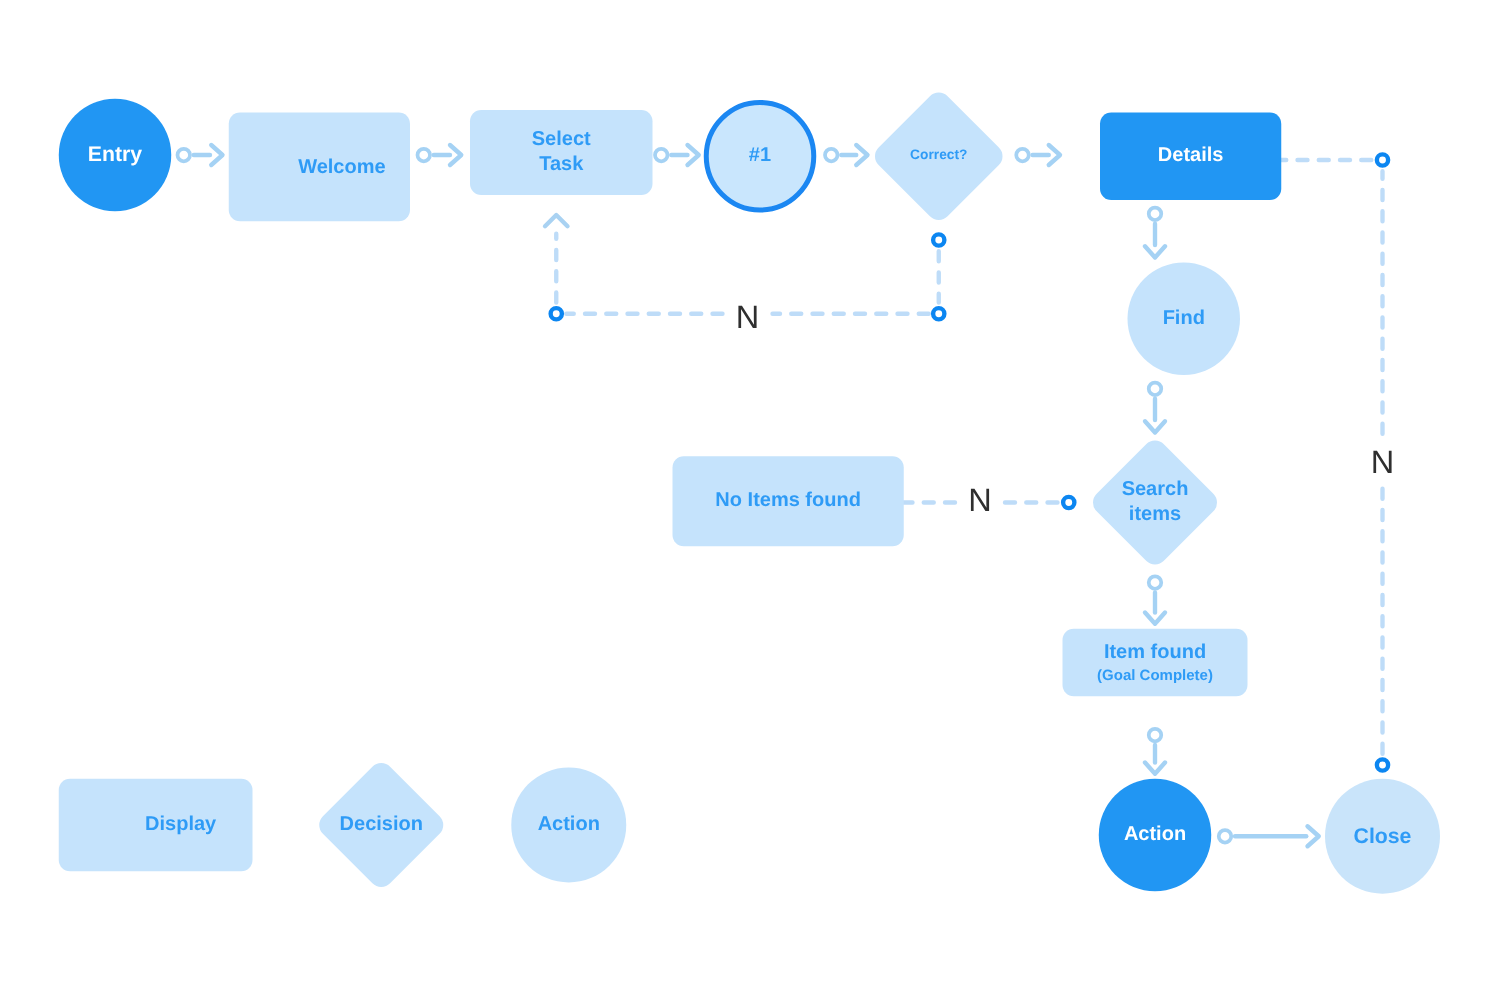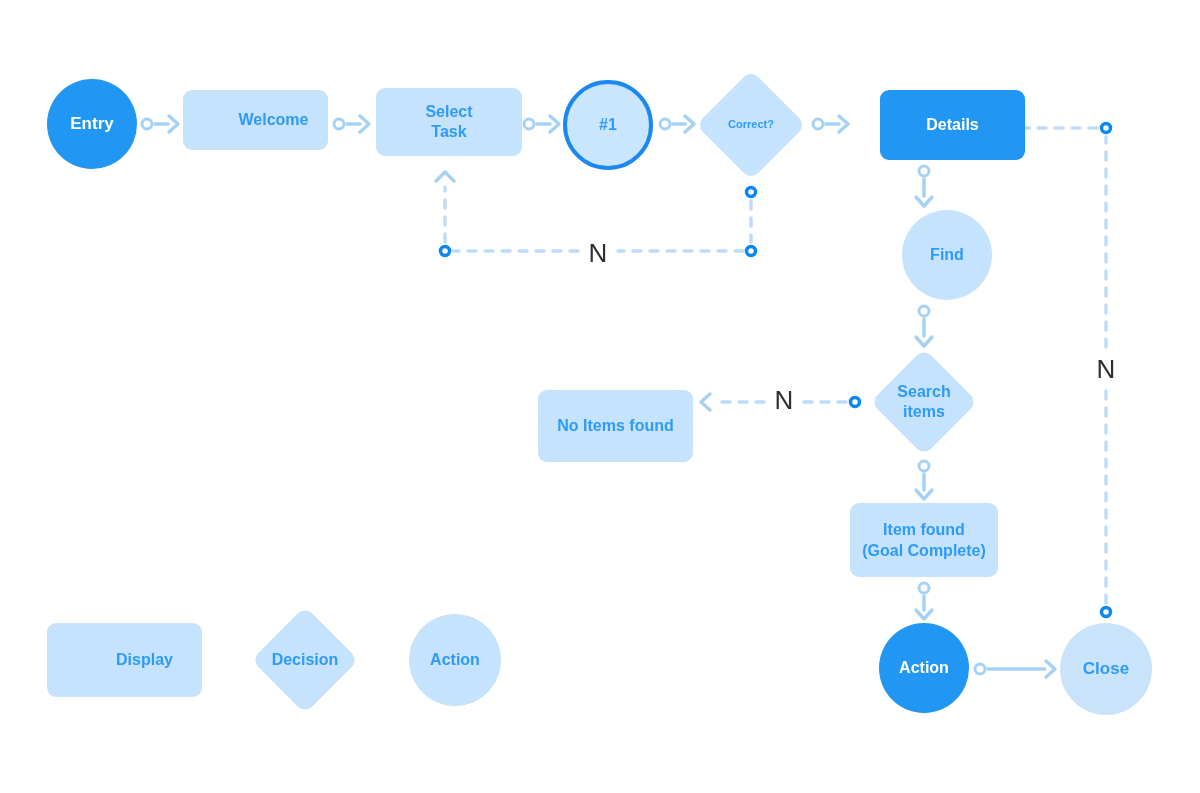--- a/index.html
+++ b/index.html
@@ -37,21 +37,21 @@
     transform:translate(-50%,-50%) rotate(45deg);
     background:#C5E3FC; border-radius:10px;
   }
   .diamond-label {
     position:absolute; inset:0; display:flex; align-items:center; justify-content:center;
     font-weight:bold; font-size:16px; color:#2E9BF6; text-align:center; line-height:1.25;
   }
   .w80 { width:80px; display:inline-block; }
   .w70 { width:70px; display:inline-block; }
 
-  .sub-label { display:block; font-size:16px; font-weight:bold; margin-top:1px; }
+  .sub-label { display:block; font-size:12px; font-weight:bold; margin-top:1px; }
 
   .n-label {
     position:absolute; transform:translate(-50%,-50%);
     font-size:26px; font-weight:400; color:#2f2f2f;
     background:#ffffff; padding:0 3px; line-height:1;
   }
 </style>
 </head>
 <body>
 
@@ -135,21 +135,21 @@
       <circle class="ddot" cx="1106" cy="128" r="4.5"></circle>
       <line class="dline" x1="1097" y1="128" x2="1021" y2="128"></line>
       <path class="dchev" d="M1018,120 L1009,128 L1018,136"></path>
     </g>
   </svg>
 
   <div class="node circle dark" style="left:47px; top:79px; width:90px; height:90px; font-size:17px;">
     <span>Entry</span>
   </div>
 
-  <div class="node rect light" style="left:183px; top:90px; width:145px; height:60px;padding-left:36px;">
+  <div class="node rect light" style="left:183px; top:90px; width:145px; height:87px;padding-left:36px;">
     <span>Welcome</span>
   </div>
 
   <div class="node rect light" style="left:376px; top:88px; width:146px; height:68px;">
     <span class="w80">Select Task</span>
   </div>
 
   <div class="node circle bordered" style="left:563px; top:80px; width:90px; height:90px;">
     <span>#1</span>
   </div>
@@ -167,25 +167,25 @@
     <span>Find</span>
   </div>
 
   <div class="diamond-box" style="left:864px; top:342px; width:120px; height:120px;">
     <div class="diamond-shape" style="width:76px; height:76px;"></div>
     <div class="diamond-label">
         <span class="w70">Search items</span>
       </div>
   </div>
 
-  <div class="node rect light" style="left:538px; top:365px; width:155px; height:72px;margin-top:25px;">
+  <div class="node rect light" style="left:538px; top:365px; width:185px; height:72px;">
     <span>No Items found</span>
   </div>
 
-  <div class="node rect light" style="left:850px; top:503px; width:148px; height:74px;">
+  <div class="node rect light" style="left:850px; top:503px; width:148px; height:54px;">
     <span>
       <span>Item found</span>
       <span class="sub-label">(Goal Complete)</span>
     </span>
   </div>
 
   <div class="node circle dark" style="left:879px; top:623px; width:90px; height:90px;">
     <span>Action</span>
   </div>
 

